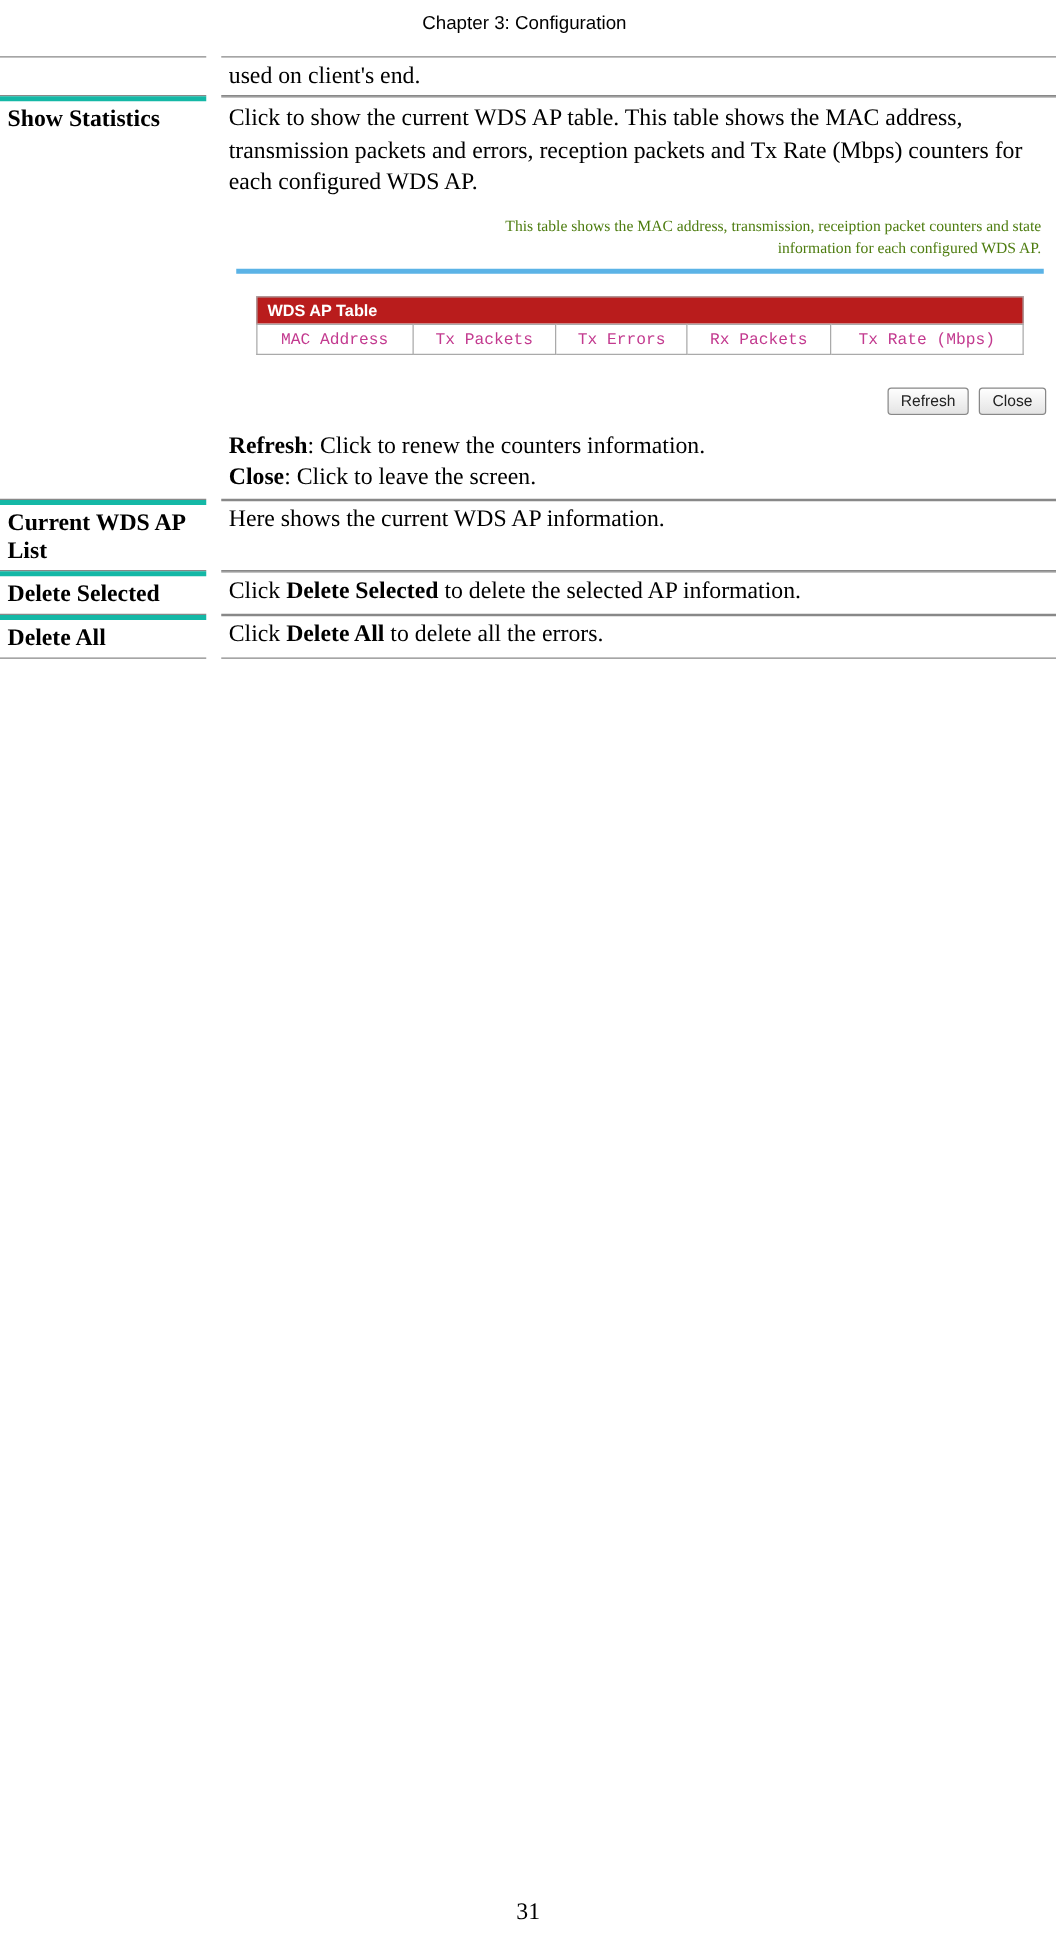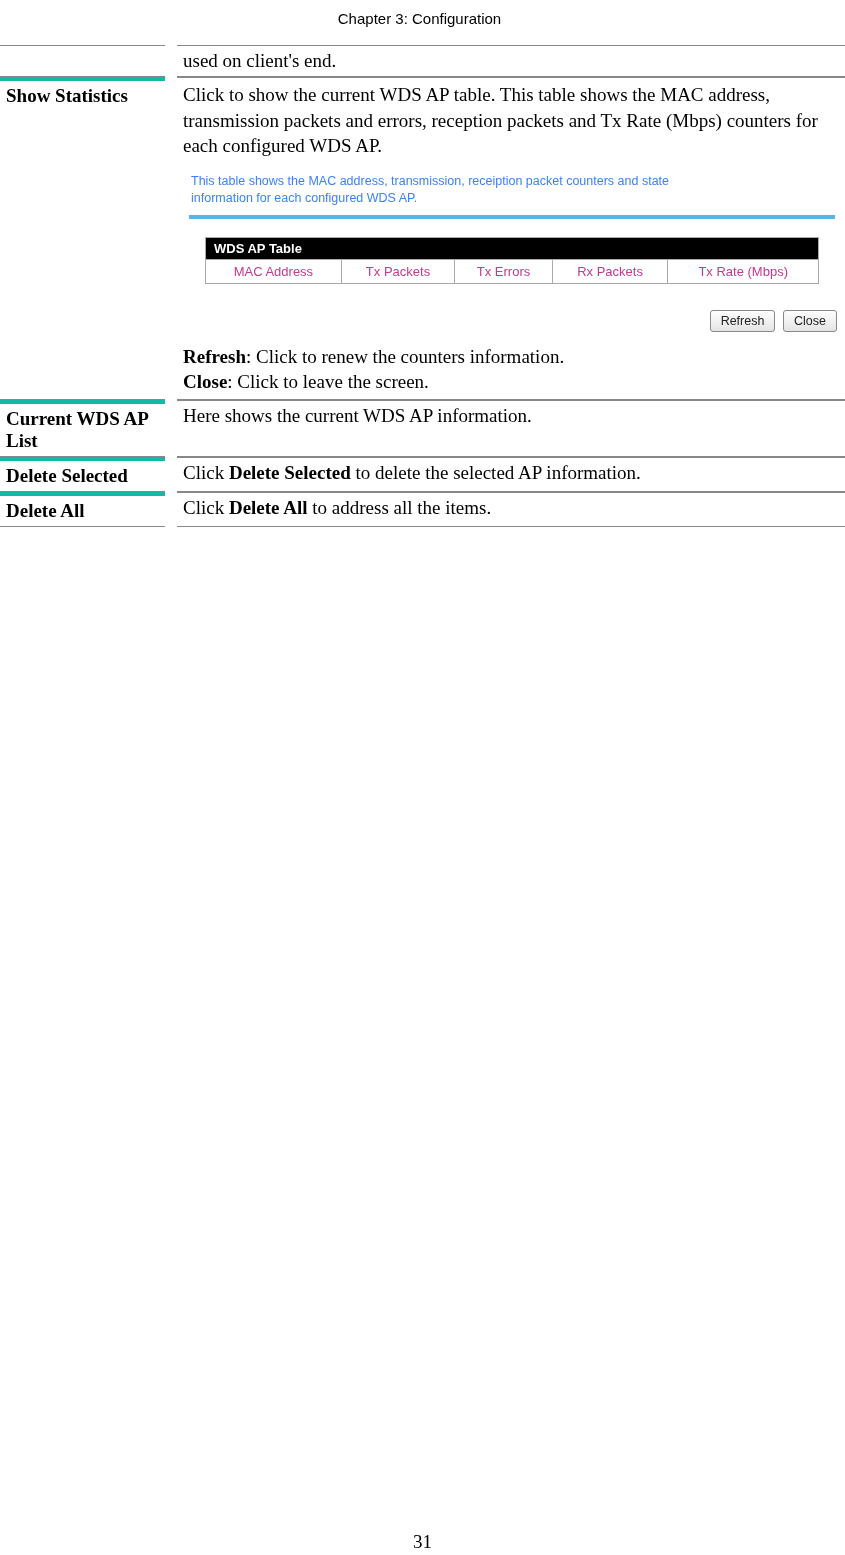--- a/index.html
+++ b/index.html
@@ -50,55 +50,56 @@
   }
   .desc-text { line-height: 1.35; }
   .bold { font-weight: bold; }
 
   .screenshot {
     margin: 14px 0 12px 2px;
     font-family: Arial, Helvetica, sans-serif;
     font-size: 13px;
   }
   .sc-intro {
-    color: #3b82f6;
+    color: #4d7c0f;
     margin-bottom: 8px;
     line-height: 1.35;
-    font-family: Liberation Sans, sans-serif;
+    font-family: Liberation Serif, serif;
     font-size: 12.5px;
     padding: 0 6px;
+    text-align: right;
   }
   .sc-intro .line1 { display:block; }
   .sc-intro .line2 { display:block; }
   .sc-hrblue {
     height: 4px;
     background: #5bb3e6;
     margin: 6px 4px 18px 4px;
   }
   .wds-wrap {
     margin: 0 20px;
   }
   .wds-title {
-    background: #000000;
+    background: #b91c1c;
     color: #fff;
     font-weight: bold;
     font-family: Tahoma, Arial, sans-serif;
     font-size: 13px;
     padding: 3px 8px;
     border: 1px solid #aaa;
     border-bottom: none;
   }
   .wds-table {
     width: 100%;
     border-collapse: collapse;
   }
   .wds-table th {
     border: 1px solid #aaa;
     color: #c33a8f;
-    font-family: Liberation Sans, sans-serif;
+    font-family: Liberation Mono, monospace;
     font-size: 13px;
     font-weight: normal;
     padding: 4px 6px;
     background: #fff;
     text-align: center;
   }
   .btn-row {
     text-align: right;
     margin: 26px 0 8px 0;
   }
@@ -109,21 +110,21 @@
     background: linear-gradient(#fefefe,#e4e4e4);
     font-family: Tahoma, Arial, sans-serif;
     font-size: 12.5px;
     padding: 3px 10px;
     margin: 0 2px;
     color: #222;
     cursor: pointer;
   }
   .page-number {
     position: absolute;
-    bottom: 2px;
+    bottom: 14px;
     left: 0;
     right: 0;
     text-align: center;
     font-size: 19px;
   }
 </style>
 </head>
 <body>
 
 <div class="header">Chapter 3: Configuration</div>
@@ -188,20 +189,20 @@
     <td class="col-gap"></td>
     <td class="col-desc">
       <span>Click </span><span class="bold">Delete Selected</span><span> to delete the selected AP information.</span>
     </td>
   </tr>
 
   <tr>
     <td class="col-label">Delete All</td>
     <td class="col-gap"></td>
     <td class="col-desc">
-      <span>Click </span><span class="bold">Delete All</span><span> to address all the items.</span>
+      <span>Click </span><span class="bold">Delete All</span><span> to delete all the errors.</span>
     </td>
   </tr>
 
 </tbody>
   </table>
 
 <div class="page-number">31</div>
 
 </body></html>

